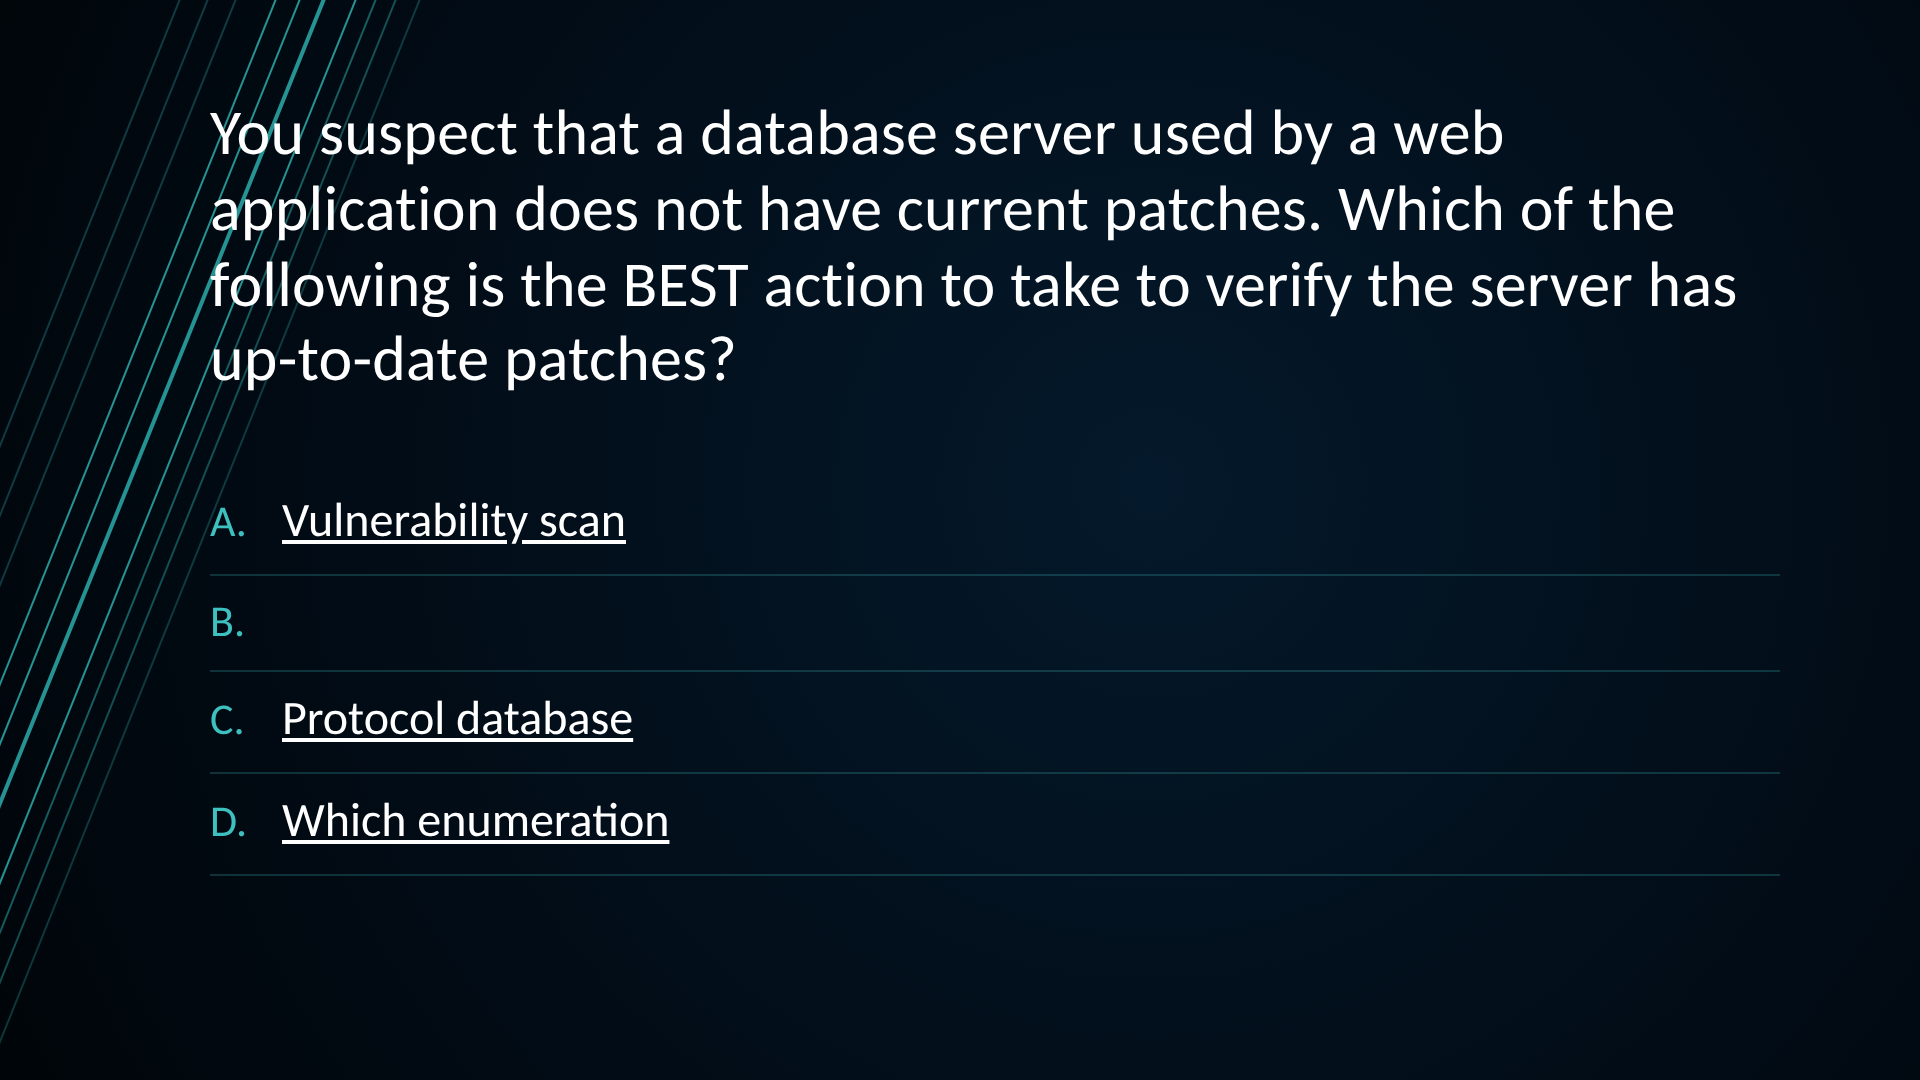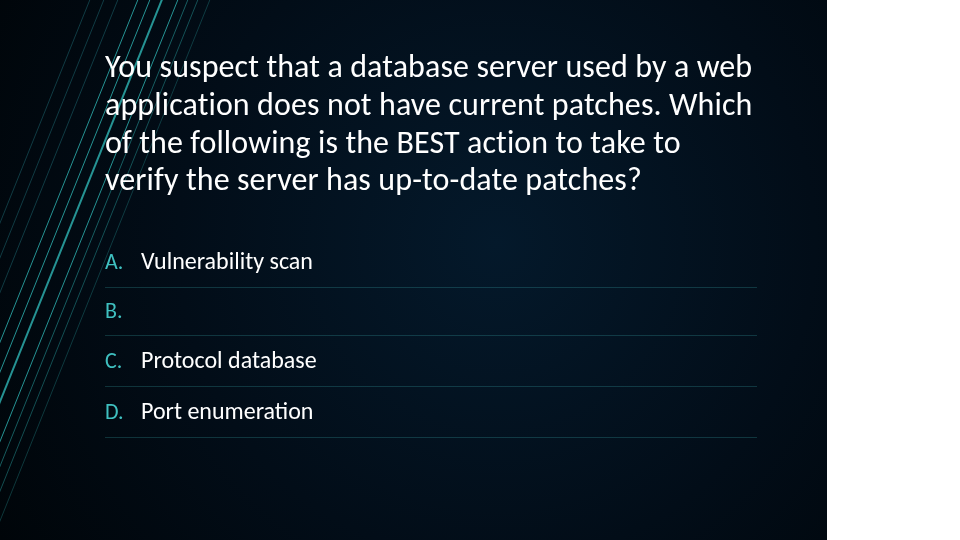--- a/index.html
+++ b/index.html
@@ -6,21 +6,21 @@
     margin: 0;
     padding: 0;
     width: 960px;
     height: 540px;
     overflow: hidden;
     font-family: "Segoe UI", "Calibri", Arial, sans-serif;
     color: #ffffff;
   }
   .slide {
     position: relative;
-    width: 827px;
+    width: 960px;
     height: 540px;
     background: radial-gradient(circle at 60% 45%, #04192b 0%, #020d18 55%, #000509 100%);
     box-sizing: border-box;
   }
   .diag-lines {
     position: absolute;
     left: -120px;
     top: -40px;
     width: 400px;
     height: 680px;
@@ -54,20 +54,21 @@
     border-bottom: 1px solid rgba(70, 200, 200, 0.22);
   }
   .answers li .letter {
     color: #3fc0c0;
     width: 36px;
     flex: 0 0 36px;
     font-size: 22px;
   }
   .answers li .text {
     color: #ffffff;
+    text-decoration: underline;
   }
 </style>
 </head>
 <body>
 
 <div class="slide">
 
   <svg class="diag-lines" viewBox="0 0 400 680">
     <g stroke="#2aa3a3" stroke-width="1" fill="none" opacity="0.9">
       <line x1="0" y1="680" x2="290" y2="-40"></line>
@@ -95,17 +96,17 @@
       </li>
       <li>
         <span class="letter">B.</span>
       </li>
       <li>
         <span class="letter">C.</span>
         <span class="text">Protocol database</span>
       </li>
       <li>
         <span class="letter">D.</span>
-        <span class="text">Port enumeration</span>
+        <span class="text">Which enumeration</span>
       </li>
     </ul>
   </div>
 </div>
 
 </body></html>

